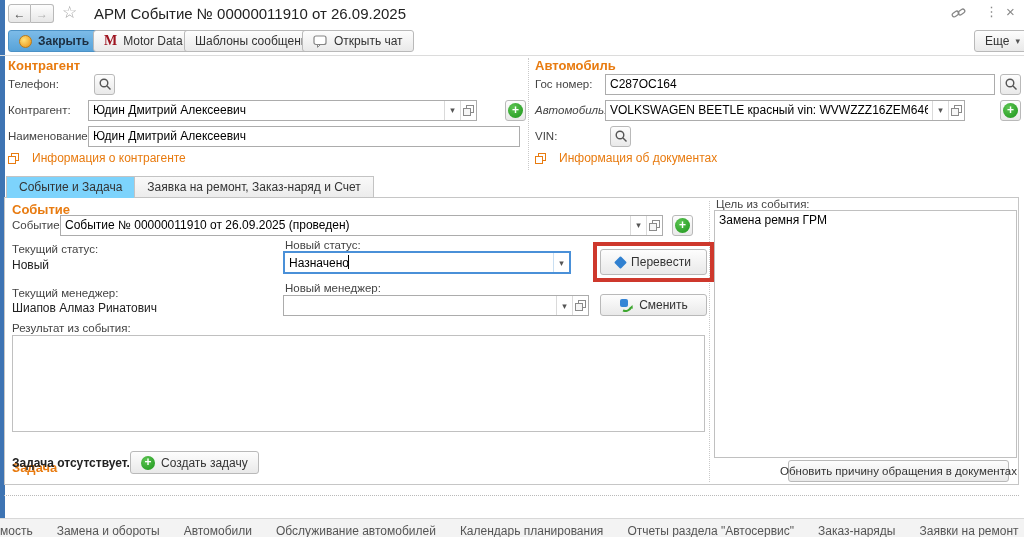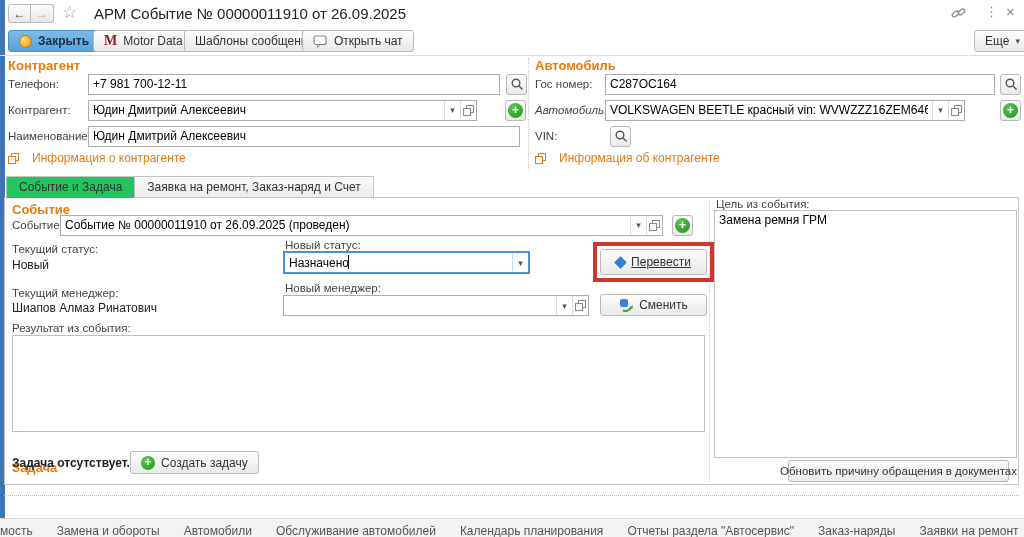--- a/index.html
+++ b/index.html
@@ -56,21 +56,21 @@
   .iconbtn { width:21px; height:21px; padding:0; display:inline-flex; align-items:center; justify-content:center;
              background:linear-gradient(#fdfdfd,#e9e9e9); border:1px solid #b9b9b9; border-radius:3px; }
   .plus-circ { width:15px; height:15px; border-radius:50%; background:radial-gradient(circle at 35% 30%, #5cc452, #2fa32b 70%);
                color:#fff; font-size:12px; font-weight:bold; line-height:14px; text-align:center; }
   .olink { display:inline-flex; align-items:center; gap:13px; color:#e87b10; font-size:12px; white-space:nowrap; cursor:pointer; }
   .vsep { border-left:1px dotted #c9c9c9; width:0; }
 
   
   .tabs { left:6px; top:176px; display:flex; z-index:3; }
   .tab { height:22px; padding:3px 12px 0; font-size:12px; color:#333; border:1px solid #c3c3c3; white-space:nowrap; }
-  .tab.active { background:#22c55e; border-bottom:none; position:relative; z-index:3; }
+  .tab.active { background:#7dd3fc; border-bottom:none; position:relative; z-index:3; }
   .tab.inactive { background:linear-gradient(#f9f9f9,#ececec); border-left:none; border-bottom:1px solid #c3c3c3; height:22px; }
   .panel { left:4px; top:197px; width:1015px; height:288px; border:1px solid #c6c6c6; background:#fff; z-index:1; }
 
   .val { font-size:12px; color:#222; white-space:nowrap; }
   .bigtxt { border:1px solid #c0c0c0; background:#fff; resize:none; outline:none;
             font:12px "Liberation Sans",sans-serif; color:#000; padding:2px 4px; }
   .focusedcombo { border:2px solid #4a90d8; height:23px; }
   .caret { width:1px; height:14px; background:#000; }
 
   .hl-rect { border:4px solid #ce382c; background:transparent; pointer-events:none; z-index:4; }
@@ -135,21 +135,20 @@
       <span class="dd">▾</span>
     </button>
     <div class="abs toolbar-rule"></div>
   </div>
 
   <div>
     <div class="abs sect-h" style="left:8px; top:58px;">Контрагент</div>
 
     <div class="abs frow" style="left:8px; top:73px; width:520px;">
       <span class="flabel" style="width:80px;">Телефон:</span>
-      <input class="inp" style="width: 412px;" value="+7 981 700-12-11">
       <button class="iconbtn" style="margin-left:6px;">
         <svg width="14" height="14" viewBox="0 0 14 14">
           <circle cx="6" cy="6" r="3.8" fill="none" stroke="#555" stroke-width="1.4"></circle>
           <line x1="9" y1="9" x2="12.5" y2="12.5" stroke="#555" stroke-width="1.4"></line>
         </svg>
       </button>
     </div>
 
     <div class="abs frow" style="left:8px; top:99px; width:520px;">
       <span class="flabel" style="width:80px;">Контрагент:</span>
@@ -223,21 +222,21 @@
           <line x1="9" y1="9" x2="12.5" y2="12.5" stroke="#555" stroke-width="1.4"></line>
         </svg>
       </button>
     </div>
 
     <span class="abs olink" style="left:535px; top:151px;">
       <svg width="11" height="11" viewBox="0 0 11 11">
         <rect x="3.5" y="0.5" width="7" height="7" fill="#fff" stroke="#e87b10"></rect>
         <rect x="0.5" y="3.5" width="7" height="7" fill="#fff" stroke="#e87b10"></rect>
       </svg>
-      <span>Информация об контрагенте</span>
+      <span>Информация об документах</span>
     </span>
   </div>
 
   <div class="abs tabs">
     <div class="tab active">Событие и Задача</div>
     <div class="tab inactive">Заявка на ремонт, Заказ-наряд и Счет</div>
   </div>
 
   <div class="abs panel"></div>
 
@@ -257,27 +256,27 @@
     </span>
     <button class="iconbtn" style="margin-left:9px;">
       <span class="plus-circ">+</span>
     </button>
   </div>
 
   <div class="abs flabel" style="left:12px; top:243px; z-index:2;text-align:center;">Текущий статус:</div>
   <div class="abs val" style="left:12px; top:258px; z-index:2;">Новый</div>
 
   <div class="abs flabel" style="left:285px; top:239px; z-index:2;">Новый статус:</div>
-  <span class="abs combo focusedcombo" style="left:283px; top:251px; width:247px; z-index:2;">
+  <span class="abs combo focusedcombo" style="left:283px; top:251px; width:288px; z-index:2;">
     <input value="Назначено" style="">
     <span class="abs caret" style="left:63px; top:2px;"></span>
     <span class="sfx" style="border-left:1px solid #c9dff2;">▾</span>
   </span>
 
-  <button class="abs btn" style="left:600px; top:249px; width:107px; height:26px; z-index:2;text-decoration:underline;">
+  <button class="abs btn" style="left:600px; top:249px; width:107px; height:26px; z-index:2;">
     <span class="diamond"></span>
     <span>Перевести</span>
   </button>
   <div class="abs hl-rect" style="left:593px; top:242px; width:121px; height:40px;"></div>
 
   <div class="abs flabel" style="left:12px; top:287px; z-index:2;">Текущий менеджер:</div>
   <div class="abs val" style="left:12px; top:301px; z-index:2;">Шиапов Алмаз Ринатович</div>
 
   <div class="abs flabel" style="left:285px; top:282px; z-index:2;">Новый менеджер:</div>
   <span class="abs combo" style="left:283px; top:295px; width:306px; z-index:2;">

